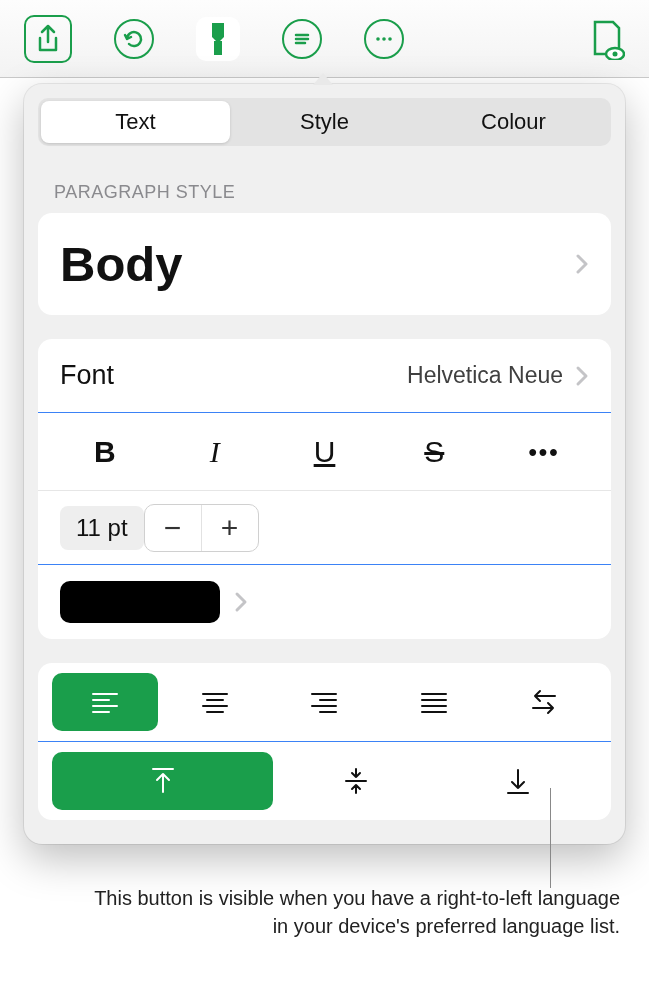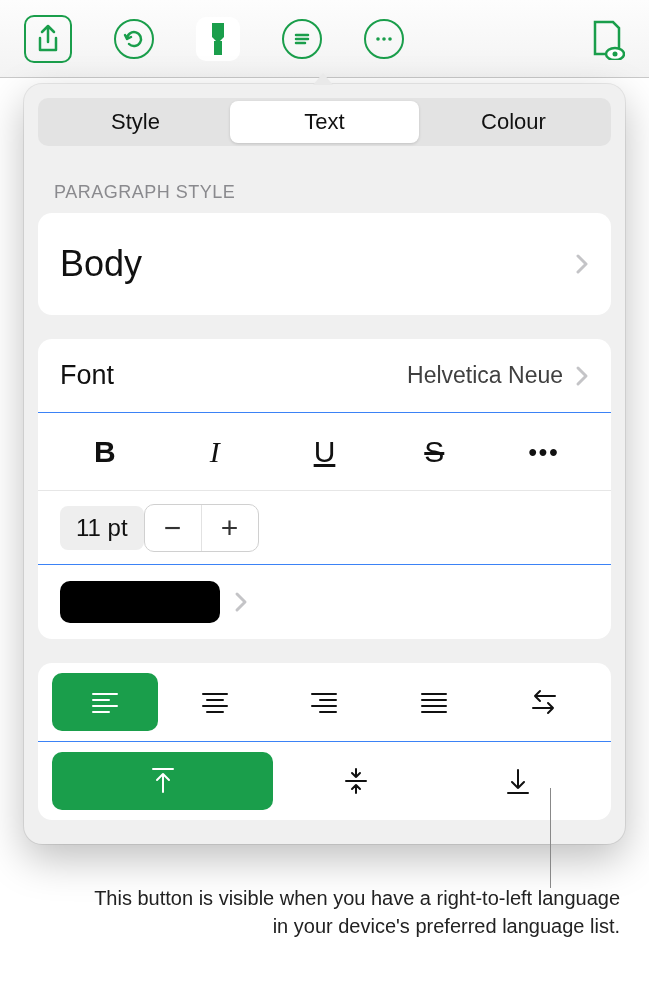--- a/index.html
+++ b/index.html
@@ -90,21 +90,21 @@
   }
   .row {
     display:flex;
     align-items:center;
     min-height:74px;
     padding: 0 22px;
     border-bottom:1px solid #3b82f6;
   }
   .row:last-child { border-bottom:none;}
   .row-label { font-size:27px; color:#111; flex:1;}
-  .row-label.big { font-size:36px; font-weight:400;}
+  .row-label.big { font-size:49px; font-weight:700;}
   .row-value { font-size:23px; color:#404040; margin-right:12px;}
   .chev { color:#c4c4c7;}
   .style-row { min-height:102px;}
   .font-styles {
     display:flex; align-items:center; justify-content:space-around;
     min-height:78px; padding:0 12px;
     border-bottom:1px solid #e6e6e6;
   }
   .fs-btn { flex:1; text-align:center; font-size:30px; color:#111; padding:12px 0;}
   .fs-btn.b { font-weight:700;}
@@ -192,22 +192,22 @@
         <path d="M6 4h18l6 6v26H6z" fill="none" stroke="#1a9e4b" stroke-width="2.5"></path>
         <ellipse cx="26" cy="36" rx="9" ry="6" fill="#fff" stroke="#1a9e4b" stroke-width="2.5"></ellipse>
         <circle cx="26" cy="36" r="2.5" fill="#1a9e4b"></circle>
       </svg>
   </div>
 </div>
 <div class="brush-pointer"></div>
 
 <div class="popover">
   <div class="seg">
+    <div class="seg-item active">Text</div>
     <div class="seg-item">Style</div>
-    <div class="seg-item active">Text</div>
     <div class="seg-item">Colour</div>
   </div>
 
   <div class="section-label">PARAGRAPH STYLE</div>
   <div class="card">
     <div class="row style-row">
       <div class="row-label big">Body</div>
       <svg class="chev" width="14" height="22">
           <path d="M3 3l8 8-8 8" fill="none" stroke="#c4c4c7" stroke-width="3" stroke-linecap="round" stroke-linejoin="round"></path>
         </svg>

